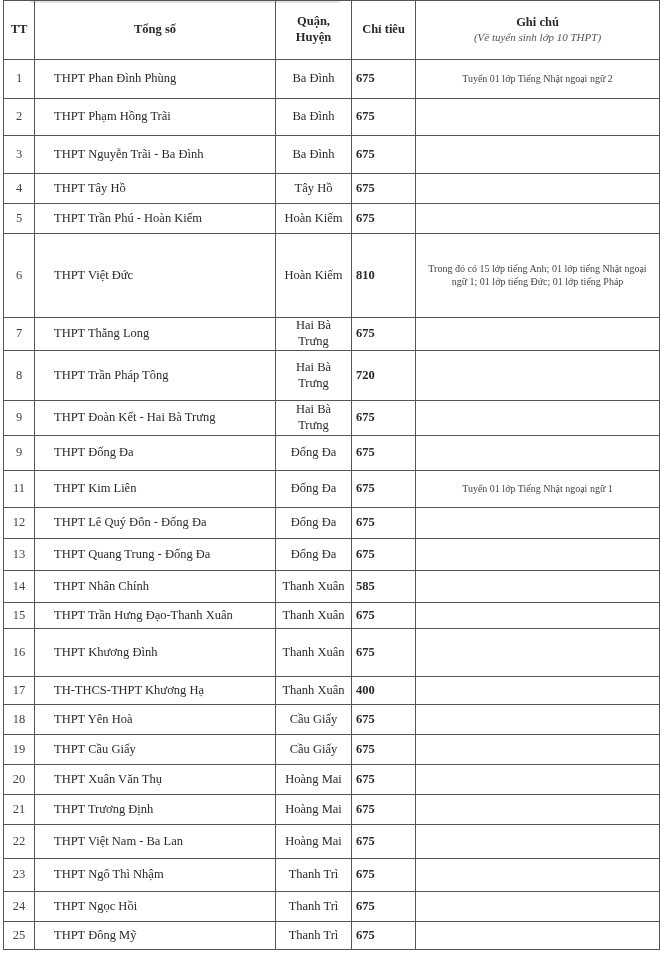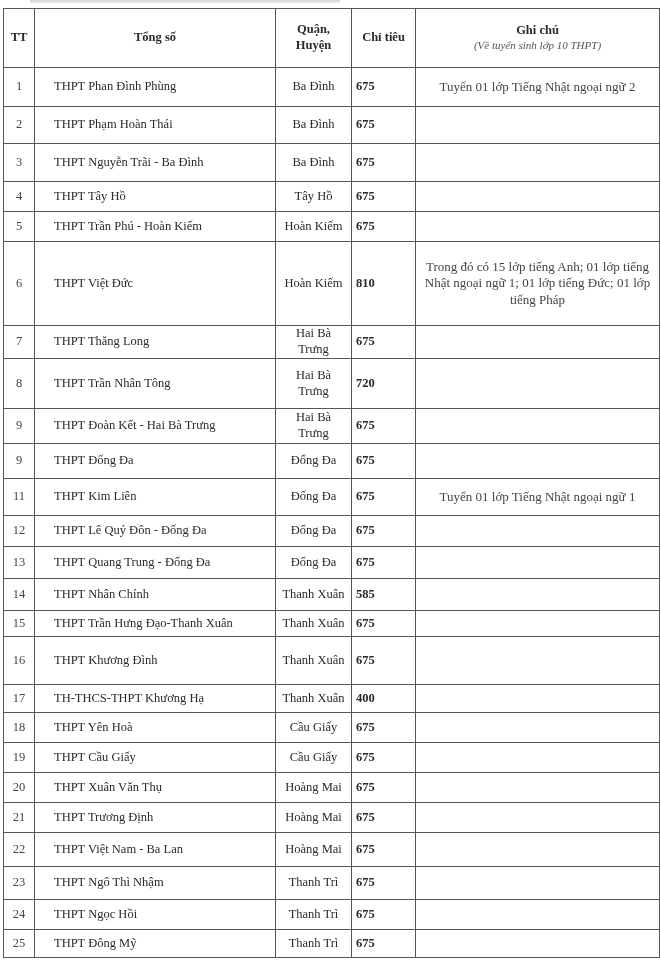--- a/index.html
+++ b/index.html
@@ -1,29 +1,29 @@
 <!DOCTYPE html>
 <html><head>
   <meta charset="utf-8">
   <style>
     html, body { margin: 0; padding: 0; background: #ffffff; }
     body { width: 660px; height: 969px; position: relative; overflow: hidden;
            font-family: "Liberation Serif", "DejaVu Serif", serif; color: #2a2a2a; }
     .topline { position: absolute; left: 30px; top: 0; width: 310px; height: 3px;
                background: linear-gradient(#bbb, #ddd); opacity: .6; }
-    table { position: absolute; left: 3px; top: 8px; border-collapse: collapse;
+    table { position: absolute; left: 3px; top: 0; border-collapse: collapse;
             table-layout: fixed; width: 656px; font-family: Liberation Serif, serif; }
     td, th { border: 1px solid #555; padding: 0 4px; font-size: 12.5px; line-height: 1.25; }
     th { font-weight: bold; text-align: center; height: 58px; }
     th .sub { display: block; font-weight: normal; font-style: italic; font-size: 11px; color: #555; }
     td.tt { text-align: center; color: #444; }
     td.name { text-align: left; padding-left: 19px; }
     td.dist { text-align: center; }
     td.quota { text-align: left; font-weight: bold; padding-right: 6px; }
-    td.note { text-align: center; font-size: 13px; color: #444; padding: 0 6px; }
+    td.note { text-align: center; font-size: 10px; color: #444; padding: 0 6px; }
   </style>
 </head>
 <body>
 
 <div class="topline"></div>
 
 <table>
   <colgroup>
     <col style="width:31px">
     <col style="width:241px">
@@ -46,21 +46,21 @@
   <tbody id="tbody">
       <tr style="height: 39px;">
         <td class="tt">1</td>
         <td class="name">THPT Phan Đình Phùng</td>
         <td class="dist">Ba Đình</td>
         <td class="quota">675</td>
         <td class="note">Tuyển 01 lớp Tiếng Nhật ngoại ngữ 2</td>
       </tr>
       <tr style="height: 37px;">
         <td class="tt">2</td>
-        <td class="name">THPT Phạm Hoàn Thái</td>
+        <td class="name">THPT Phạm Hồng Trãi</td>
         <td class="dist">Ba Đình</td>
         <td class="quota">675</td>
         <td class="note"></td>
       </tr>
       <tr style="height: 38px;">
         <td class="tt">3</td>
         <td class="name">THPT Nguyễn Trãi - Ba Đình</td>
         <td class="dist">Ba Đình</td>
         <td class="quota">675</td>
         <td class="note"></td>
@@ -88,21 +88,21 @@
       </tr>
       <tr style="height: 33px;">
         <td class="tt">7</td>
         <td class="name">THPT Thăng Long</td>
         <td class="dist">Hai Bà Trưng</td>
         <td class="quota">675</td>
         <td class="note"></td>
       </tr>
       <tr style="height: 50px;">
         <td class="tt">8</td>
-        <td class="name">THPT Trần Nhân Tông</td>
+        <td class="name">THPT Trần Pháp Tông</td>
         <td class="dist">Hai Bà Trưng</td>
         <td class="quota">720</td>
         <td class="note"></td>
       </tr>
       <tr style="height: 35px;">
         <td class="tt">9</td>
         <td class="name">THPT Đoàn  Kết - Hai Bà Trưng</td>
         <td class="dist">Hai Bà Trưng</td>
         <td class="quota">675</td>
         <td class="note"></td>

